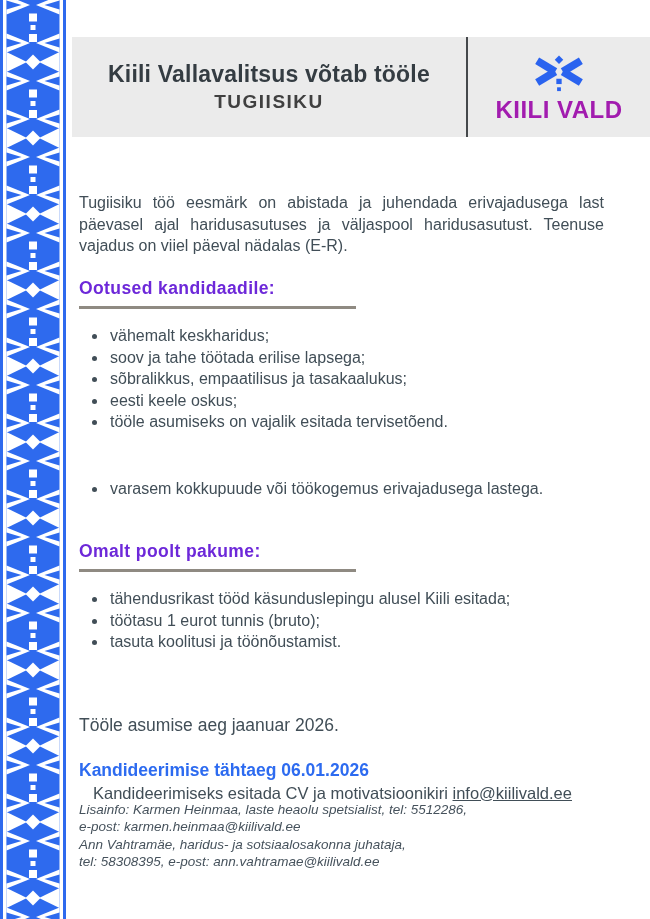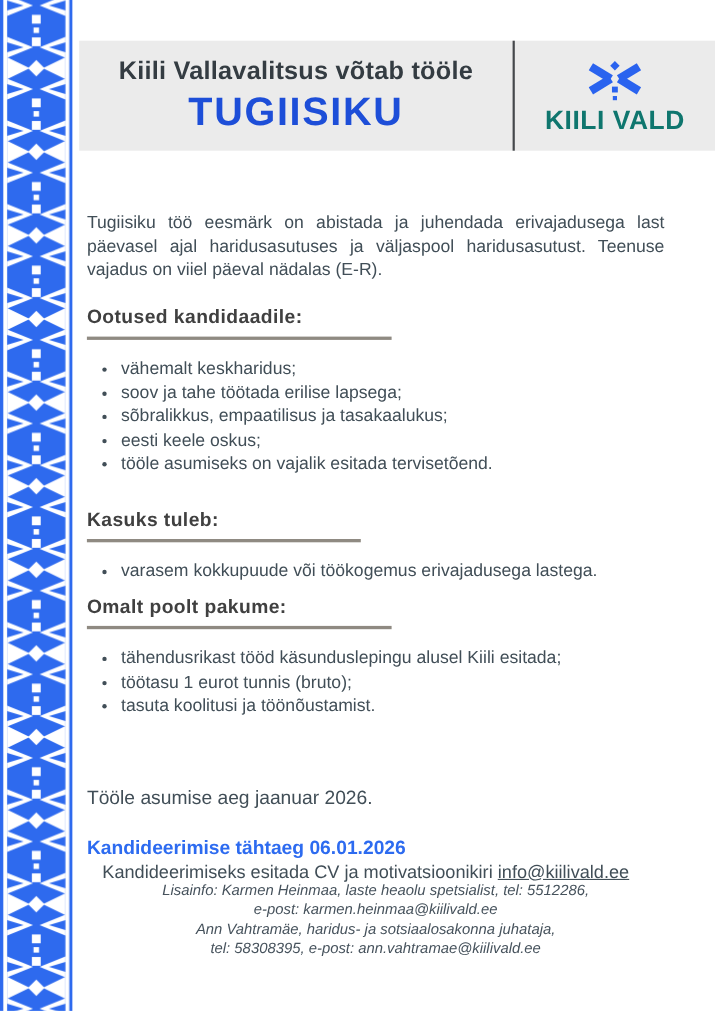--- a/index.html
+++ b/index.html
@@ -6,41 +6,41 @@
   body{font-family:"Liberation Sans", sans-serif;}
   .page{position:relative;width:650px;height:919px;background:#ffffff;overflow:hidden;}
 
   
   .band{position:absolute;left:0;top:0;width:66px;height:919px;}
 
   
   .header{position:absolute;left:72px;top:37px;width:578px;height:100px;background:#ebebeb;display:flex;}
   .header-title{width:394px;display:flex;flex-direction:column;justify-content:center;align-items:center;gap:3px;}
   .title-line1{font-size:23px;font-weight:bold;color:#343c42;letter-spacing:0.2px;}
-  .title-line2{font-size:36px;font-weight:bold;color:#1d4ed8;letter-spacing:1.5px;}
+  .title-line2{font-size:19px;font-weight:bold;color:#404040;letter-spacing:1.5px;}
   .header-divider{width:2px;background:#45484b;}
   .header-logo{flex:1;display:flex;flex-direction:column;align-items:center;justify-content:center;padding-top:4px;}
-  .logo-text{font-size:24px;font-weight:bold;color:#0f766e;letter-spacing:0.5px;margin-top:3px;}
+  .logo-text{font-size:24px;font-weight:bold;color:#a21caf;letter-spacing:0.5px;margin-top:3px;}
 
   
   .blk{position:absolute;left:79px;width:525px;color:#414e57;}
   #intro{top:176px;font-size:16px;line-height:21.5px;text-align:justify;}
-  .sec-heading{display:inline-block;margin:0;font-size:17.5px;font-weight:bold;color:#404040;letter-spacing:0.4px;padding-bottom:7px;border-bottom:3px solid #8f8a82;}
+  .sec-heading{display:inline-block;margin:0;font-size:17.5px;font-weight:bold;color:#6d28d9;letter-spacing:0.4px;padding-bottom:7px;border-bottom:3px solid #8f8a82;}
   .w280{min-width:277px;}
   .w252{min-width:249px;}
   .sec ul{margin:16px 0 0 0;padding-left:29px;font-size:16px;line-height:21.5px;}
   .sec li{padding-left:2px;}
   #sec1{top:278px;}
   #sec2{top:462px;}
   #sec3{top:541px;}
   #start-note{top:697px;font-size:17.5px;}
   #deadline{top:742px;font-size:17.5px;font-weight:bold;color:#2d6bf0;}
   #apply{top:767px;font-size:16.5px;margin-left:14px;}
   #apply a{color:#414e57;text-decoration:underline;}
-  #contact{top:801px;text-align:center;font-style:italic;font-size:13.5px;line-height:17.4px;color:#46525c;}
+  #contact{top:801px;font-style:italic;font-size:13.5px;line-height:17.4px;color:#46525c;}
   #contact ul{list-style:none;margin:0;padding:0;}
 </style>
 </head>
 <body>
 
 <div class="page">
 
   <svg class="band" width="66" height="919" xmlns="http://www.w3.org/2000/svg">
     <defs>
       <pattern id="folk" x="0" y="-14" width="66" height="76" patternUnits="userSpaceOnUse">
@@ -105,21 +105,20 @@
     <ul>
         <li>vähemalt keskharidus;</li>
         <li>soov ja tahe töötada erilise lapsega;</li>
         <li>sõbralikkus, empaatilisus ja tasakaalukus;</li>
         <li>eesti keele oskus;</li>
         <li>tööle asumiseks on vajalik esitada tervisetõend.</li>
       </ul>
   </div>
 
   <div class="blk sec" id="sec2">
-    <h3 class="sec-heading w252">Kasuks tuleb:</h3>
     <ul>
         <li>varasem kokkupuude või töökogemus erivajadusega lastega.</li>
       </ul>
   </div>
 
   <div class="blk sec" id="sec3">
     <h3 class="sec-heading w280">Omalt poolt pakume:</h3>
     <ul>
         <li>tähendusrikast tööd käsunduslepingu alusel Kiili esitada;</li>
         <li>töötasu 1 eurot tunnis (bruto);</li>

